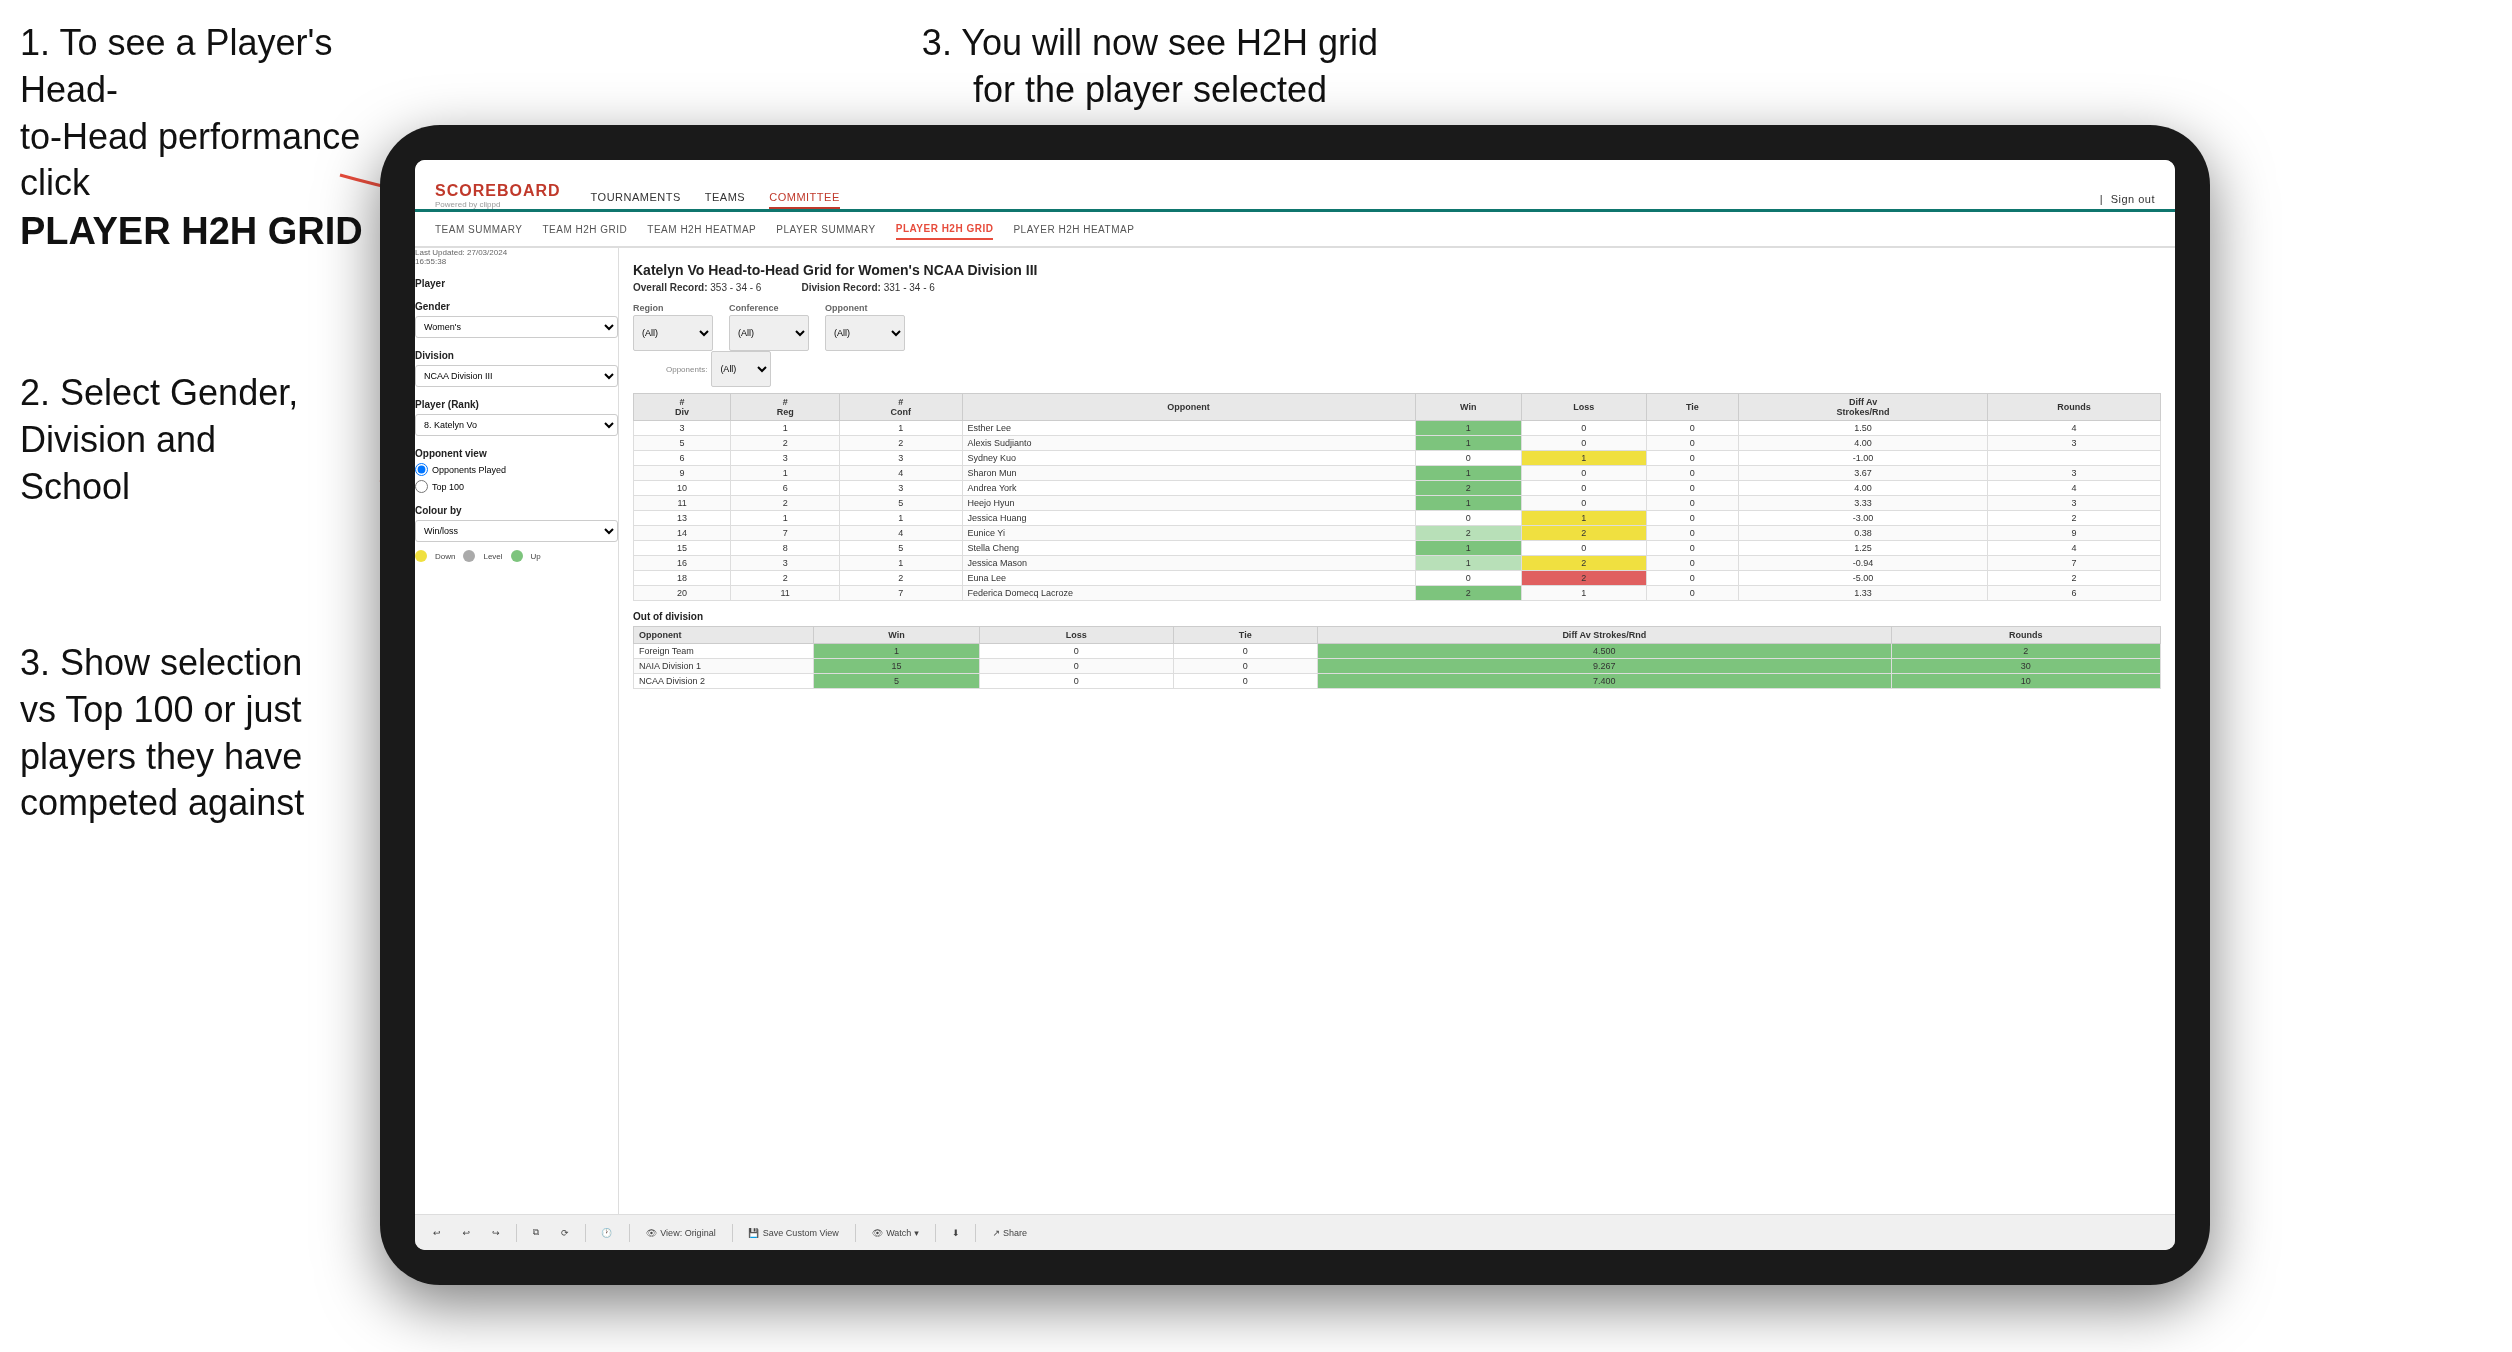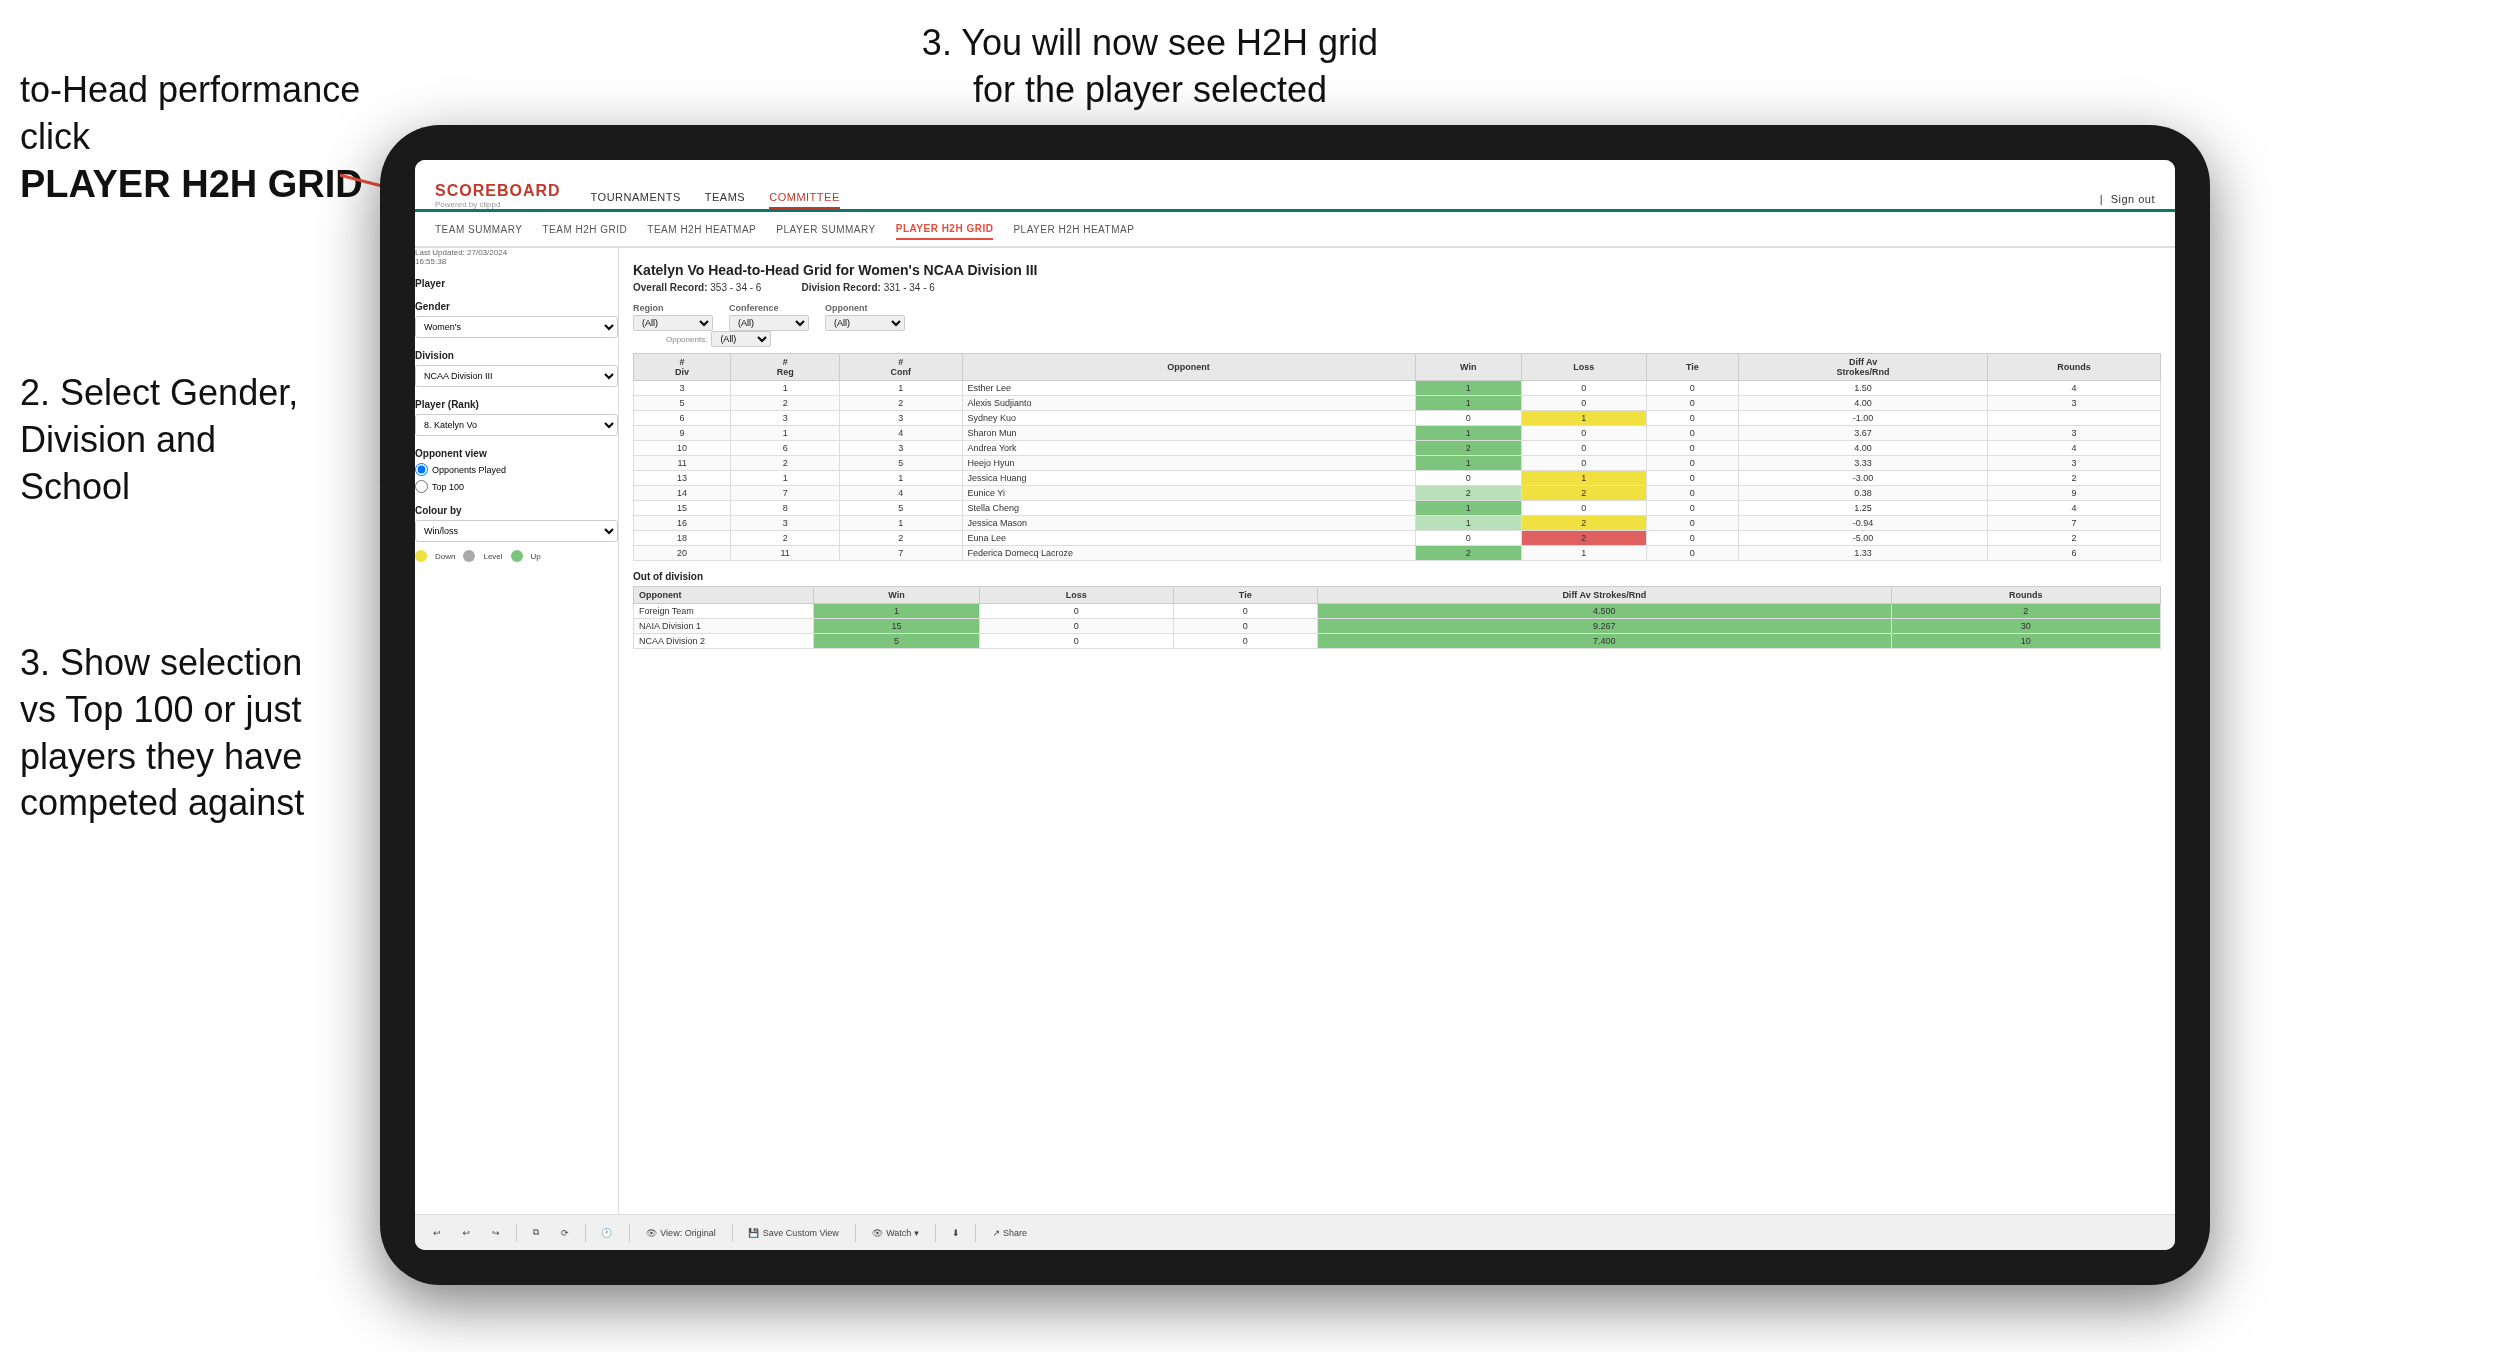--- a/index.html
+++ b/index.html
@@ -265,21 +265,21 @@
       display: flex;
       align-items: center;
       gap: 4px;
       margin-left: 33px;
     }
     .filter-sublabel {
       font-size: 8px;
       color: #888;
     }
     .filter-select {
-      height: 16px;
+      height: 36px;
       font-size: 9px;
       border: 1px solid #ccc;
       border-radius: 2px;
       padding: 0 4px;
       min-width: 80px;
     }
 
     
     .data-table {
       width: 100%;
@@ -359,21 +359,21 @@
       font-size: 10px;
       font-weight: 700;
       color: #222;
       margin-bottom: 4px;
     }
   </style>
 </head>
 <body>
 
 <div class="instruction-top-left">
-  <br>
+  <span>1. To see a Player's Head-</span><br>
   <span>to-Head performance click</span><br>
   <strong>PLAYER H2H GRID</strong>
 </div>
 
 <div class="instruction-top-right">
   <span>3. You will now see H2H grid</span><br>
   <span>for the player selected</span>
 </div>
 
 <div class="instruction-mid-left">

